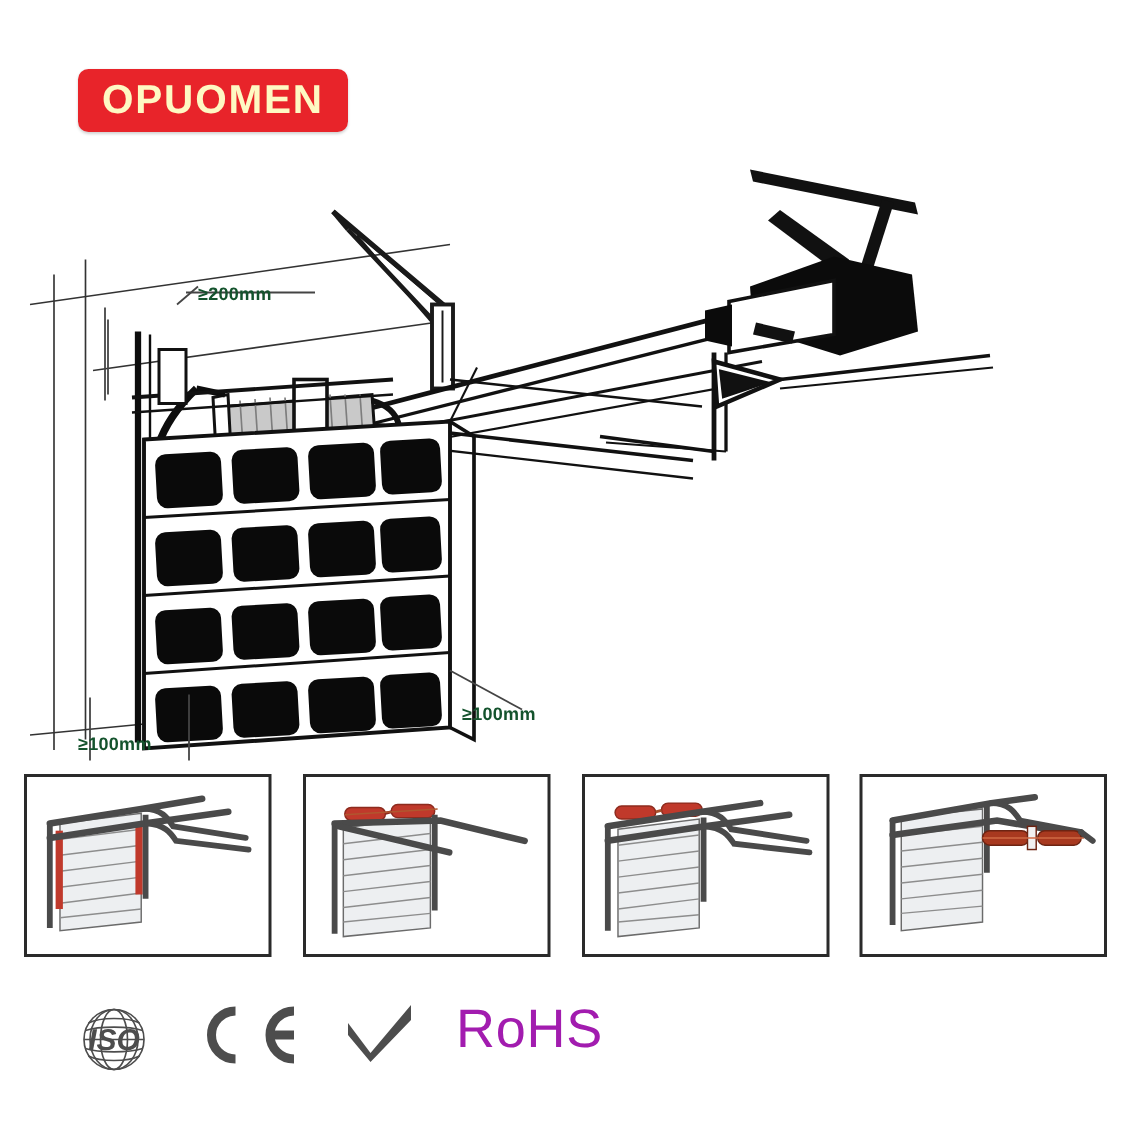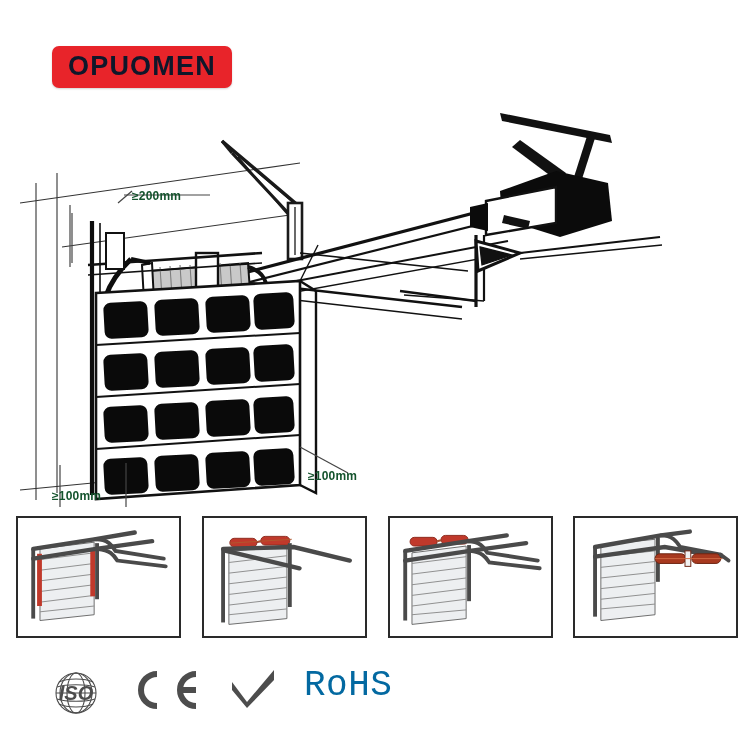--- a/index.html
+++ b/index.html
@@ -12,21 +12,21 @@
 
   
   .brand{
     position:absolute;left:52px;top:46px;
     background:#E8242A;border-radius:7px;
     padding:7px 16px 8px 16px;
     display:flex;align-items:center;justify-content:center;
     box-shadow:0 1px 2px rgba(0,0,0,.18);
   }
   .brand-text{
-    color:#0f172a;font-weight:bold;font-size:27px;
+    color:#fef9c3;font-weight:bold;font-size:27px;
     letter-spacing:1.2px;line-height:1;
     font-family:"Liberation Sans",sans-serif;
   }
 
   
   .main-diagram{position:absolute;left:0;top:95px;width:750px;height:420px;}
   .main-diagram svg{display:block;}
 
   
   .dim{
@@ -52,22 +52,22 @@
 
   
   .certs{
     position:absolute;left:50px;top:668px;height:56px;
     display:flex;align-items:flex-start;gap:28px;
   }
   .cert-iso{width:52px;height:50px;}
   .cert-ce{width:72px;height:44px;}
   .cert-check{width:46px;height:40px;}
   .cert-rohs{
-    color:#0369a1;font-size:36px;letter-spacing:.5px;
-    font-family:Liberation Mono, monospace;line-height:1;
+    color:#a21caf;font-size:36px;letter-spacing:.5px;
+    font-family:Liberation Sans, sans-serif;line-height:1;
   }
 </style>
 </head>
 <body>
 
 <div id="page">
 
   <div class="brand">
     <span class="brand-text">OPUOMEN</span>
   </div>

